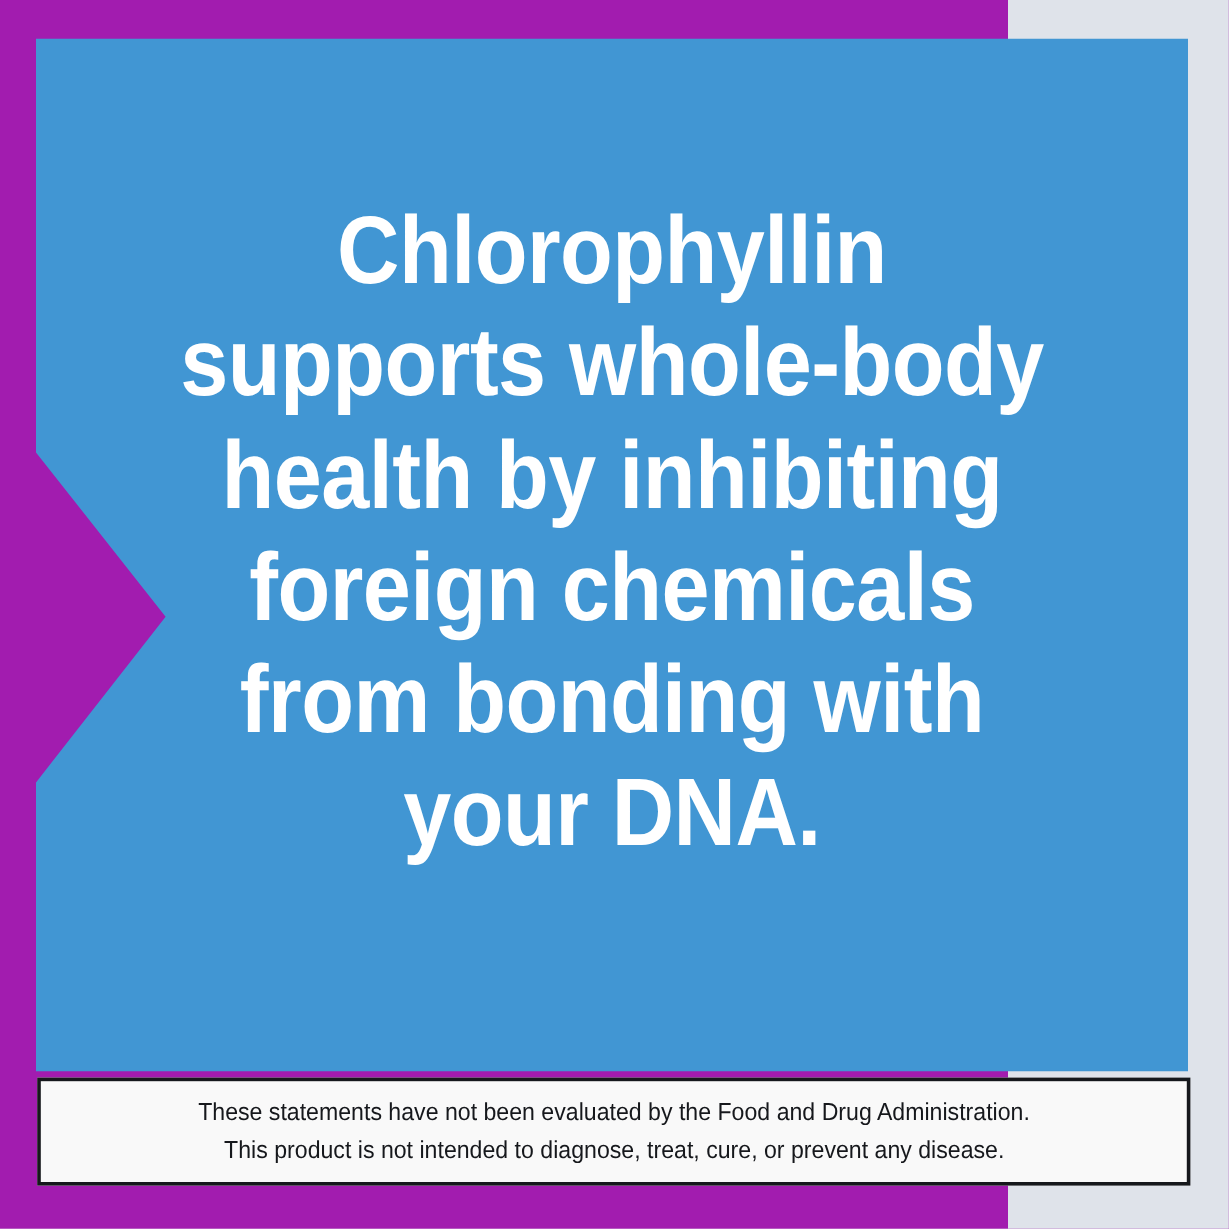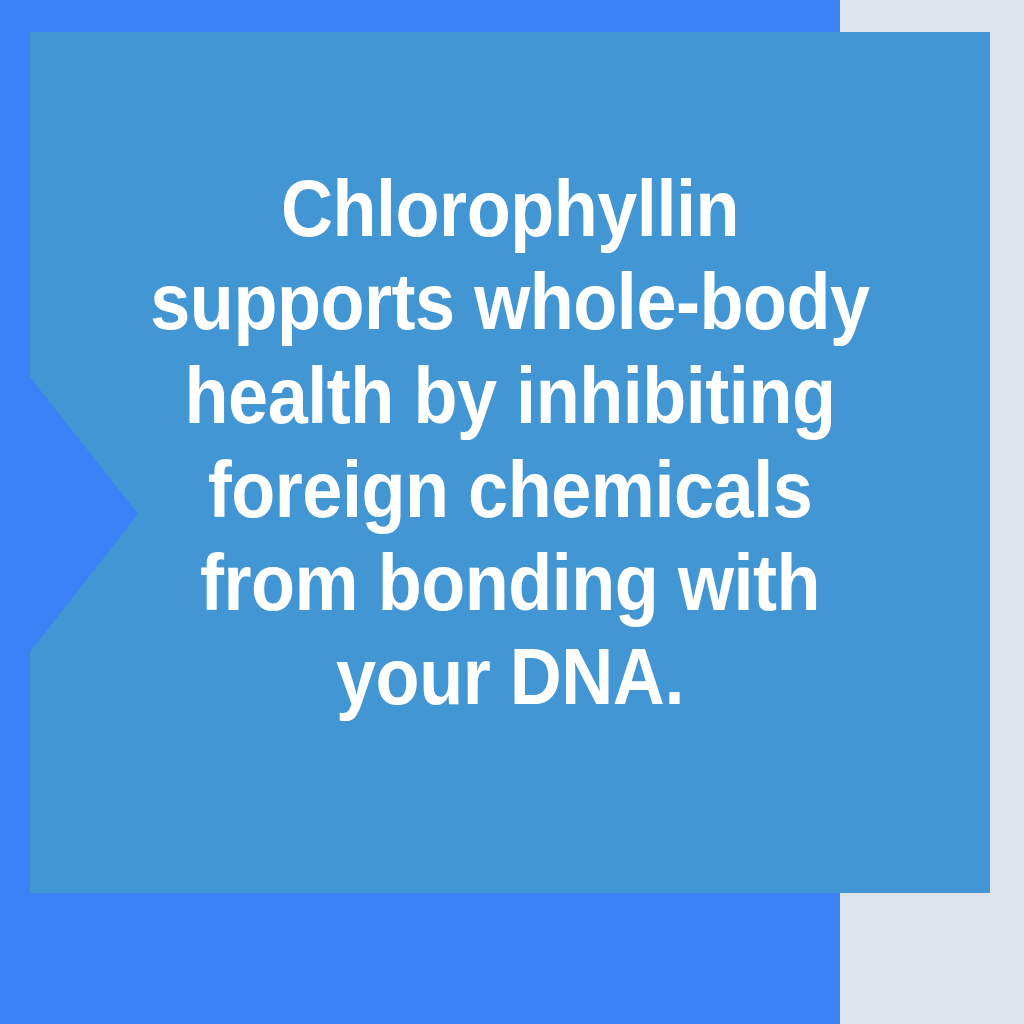--- a/index.html
+++ b/index.html
@@ -11,21 +11,21 @@
     height: 1024px;
     overflow: hidden;
     background: #dfe3ea;
     font-family: "Liberation Sans", sans-serif;
   }
 
   #poster {
     position: relative;
     width: 840px;
     height: 1024px;
-    background: #3b82f6;
+    background: #a21caf;
   }
 
   
   .panel-wrap {
     position: absolute;
     left: 30px;
     top: 32px;
     width: 960px;
     height: 861px;
   }
@@ -122,14 +122,18 @@
     <div class="headline-inner">
       <span class="headline-line">Chlorophyllin</span>
       <span class="headline-line">supports whole-body</span>
       <span class="headline-line">health by inhibiting</span>
       <span class="headline-line">foreign chemicals</span>
       <span class="headline-line">from bonding with</span>
       <span class="headline-line">your DNA.</span>
     </div>
   </div>
 
+  <div class="disclaimer">
+    <span class="disclaimer-line">These statements have not been evaluated by the Food and Drug Administration.</span>
+    <span class="disclaimer-line">This product is not intended to diagnose, treat, cure, or prevent any disease.</span>
+  </div>
 
 </div>
 
 </body></html>

